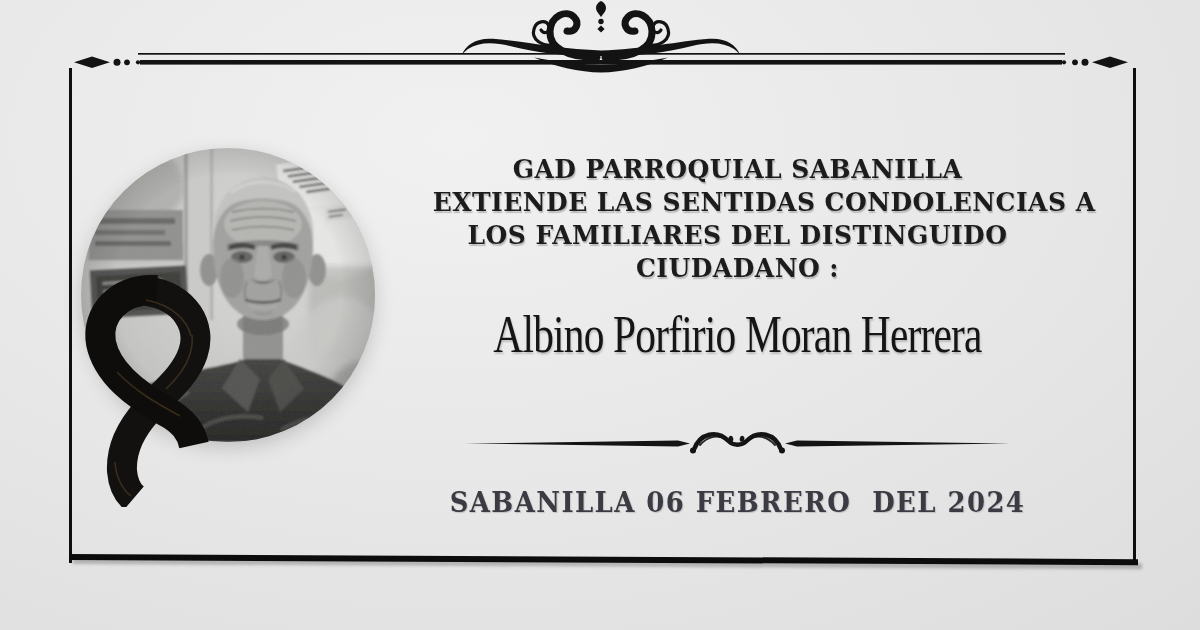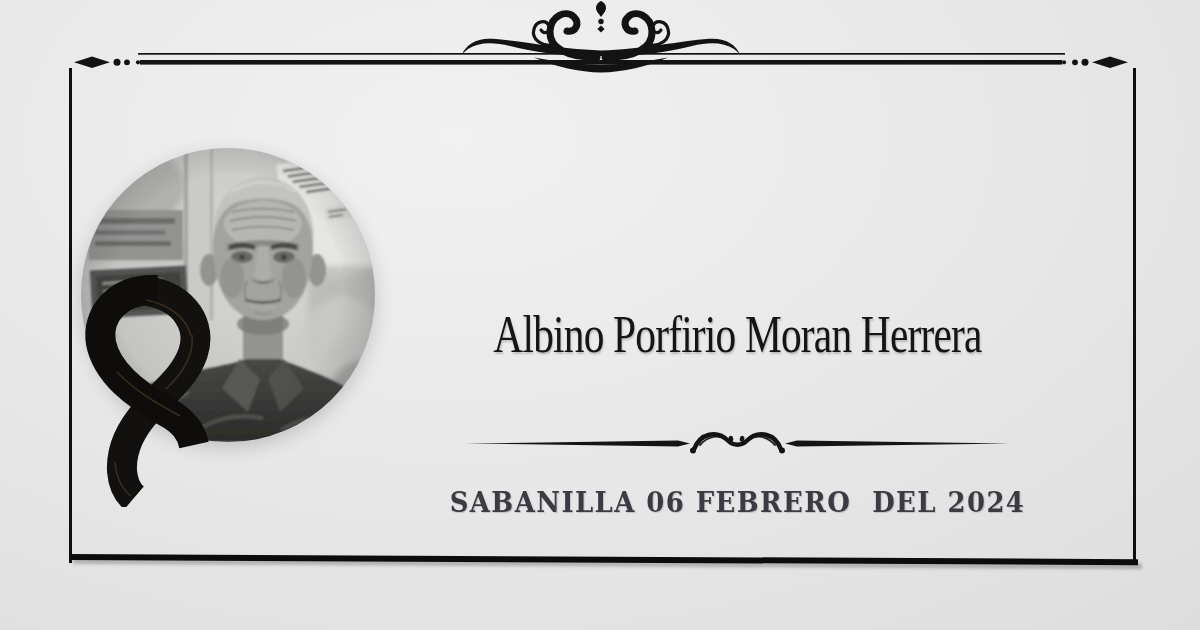--- a/index.html
+++ b/index.html
@@ -217,20 +217,26 @@
 
       <g stroke="#7a5c33" stroke-width="1.6" opacity=".38">
         <path d="M196,335 C198,354 188,372 170,389"></path>
         <path d="M121,372 C140,392 162,404 184,416"></path>
         <path d="M119,462 C120,478 127,490 135,496"></path>
         <path d="M150,300 C176,305 191,320 195,336"></path>
       </g>
     </g>
   </svg>
 
+  <div class="abs text-col header-block">
+    <div class="header-line">GAD PARROQUIAL SABANILLA</div>
+    <div class="header-line">EXTIENDE LAS SENTIDAS CONDOLENCIAS A</div>
+    <div class="header-line">LOS FAMILIARES DEL DISTINGUIDO</div>
+    <div class="header-line">CIUDADANO :</div>
+  </div>
 
   <div class="abs text-col deceased-name">Albino Porfirio Moran Herrera</div>
 
   <svg class="abs divider" viewBox="455 424 565 40" aria-hidden="true">
     <g fill="#141414">
       <path d="M465,443.5 L678,440.6 L690,443.5 L678,446.4 Z"></path>
       <path d="M1010,443.5 L797,440.6 L785,443.5 L797,446.4 Z"></path>
       <circle cx="693" cy="450.5" r="3"></circle>
       <circle cx="782" cy="450.5" r="3"></circle>
       <ellipse cx="731" cy="438.8" rx="2.3" ry="3" transform="rotate(-15 731 439)"></ellipse>

